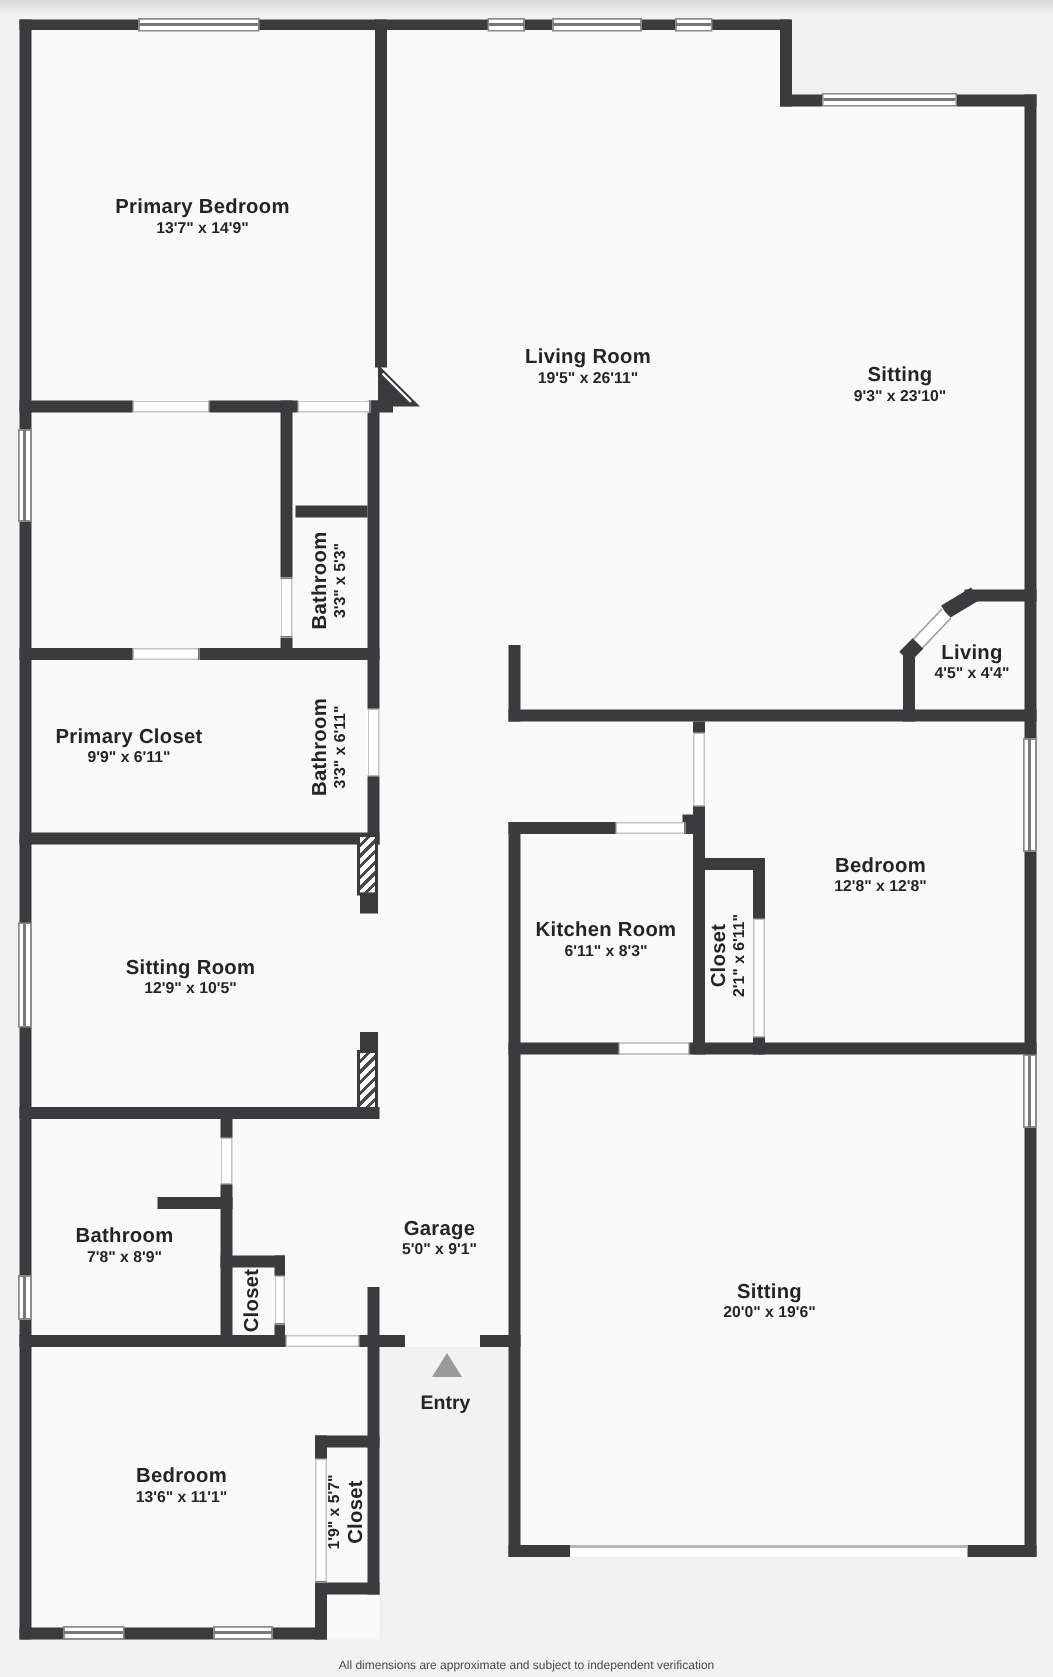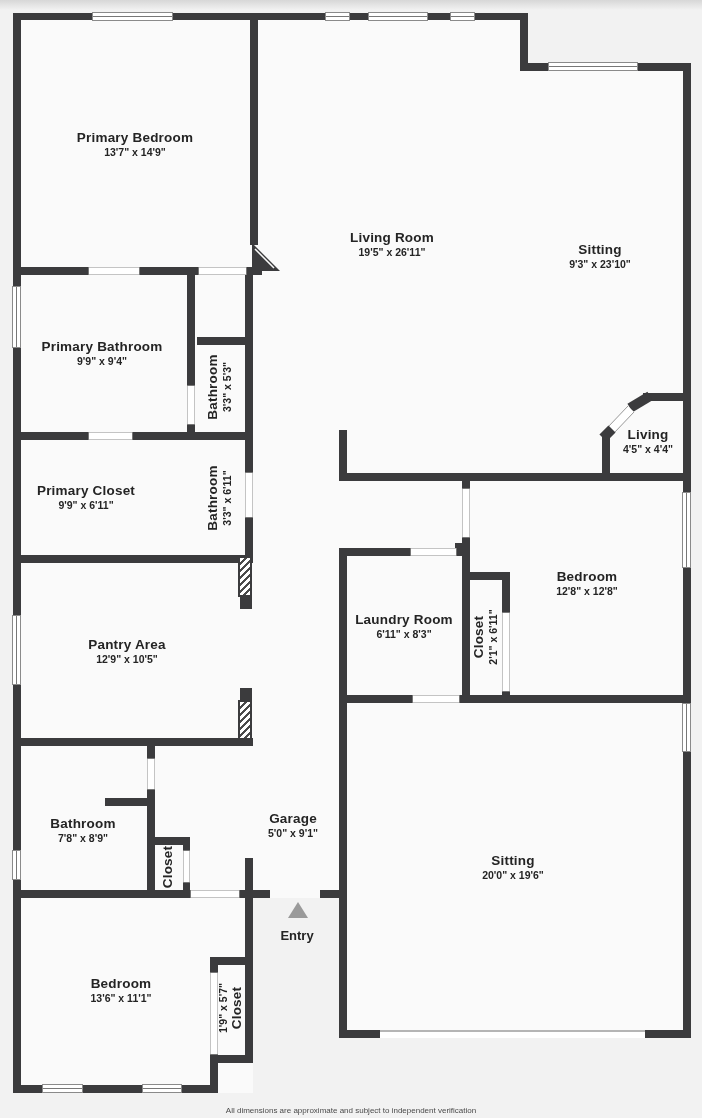--- a/index.html
+++ b/index.html
@@ -148,46 +148,42 @@
       <div class="dm">13'7" x 14'9"</div>
   </div>
   <div class="lbl" style="left:382px;top:244px;margin-left:10px;">
     <div class="nm">Living Room</div>
       <div class="dm">19'5" x 26'11"</div>
   </div>
   <div class="lbl" style="left:600px;top:256px;">
     <div class="nm">Sitting</div>
       <div class="dm">9'3" x 23'10"</div>
   </div>
-  <div class="lbl" style="left:102px;top:353px;">
-    <div class="nm">Primary Bathroom</div>
-      <div class="dm">9'9" x 9'4"</div>
-  </div>
   <div class="lbl vert" style="left:219px;top:387px;">
     <div class="nm">Bathroom</div>
       <div class="dm">3'3" x 5'3"</div>
   </div>
   <div class="lbl" style="left:86px;top:497px;">
     <div class="nm">Primary Closet</div>
       <div class="dm">9'9" x 6'11"</div>
   </div>
   <div class="lbl vert" style="left:219px;top:498px;">
     <div class="nm">Bathroom</div>
       <div class="dm">3'3" x 6'11"</div>
   </div>
   <div class="lbl" style="left:648px;top:441px;">
     <div class="nm">Living</div>
       <div class="dm">4'5" x 4'4"</div>
   </div>
   <div class="lbl" style="left:127px;top:651px;">
-    <div class="nm">Pantry Area</div>
+    <div class="nm">Sitting Room</div>
       <div class="dm">12'9" x 10'5"</div>
   </div>
   <div class="lbl" style="left:404px;top:626px;">
-    <div class="nm">Laundry Room</div>
+    <div class="nm">Kitchen Room</div>
       <div class="dm">6'11" x 8'3"</div>
   </div>
   <div class="lbl vert" style="left:485px;top:637px;">
     <div class="nm">Closet</div>
       <div class="dm">2'1" x 6'11"</div>
   </div>
   <div class="lbl" style="left:587px;top:583px;">
     <div class="nm">Bedroom</div>
       <div class="dm">12'8" x 12'8"</div>
   </div>

